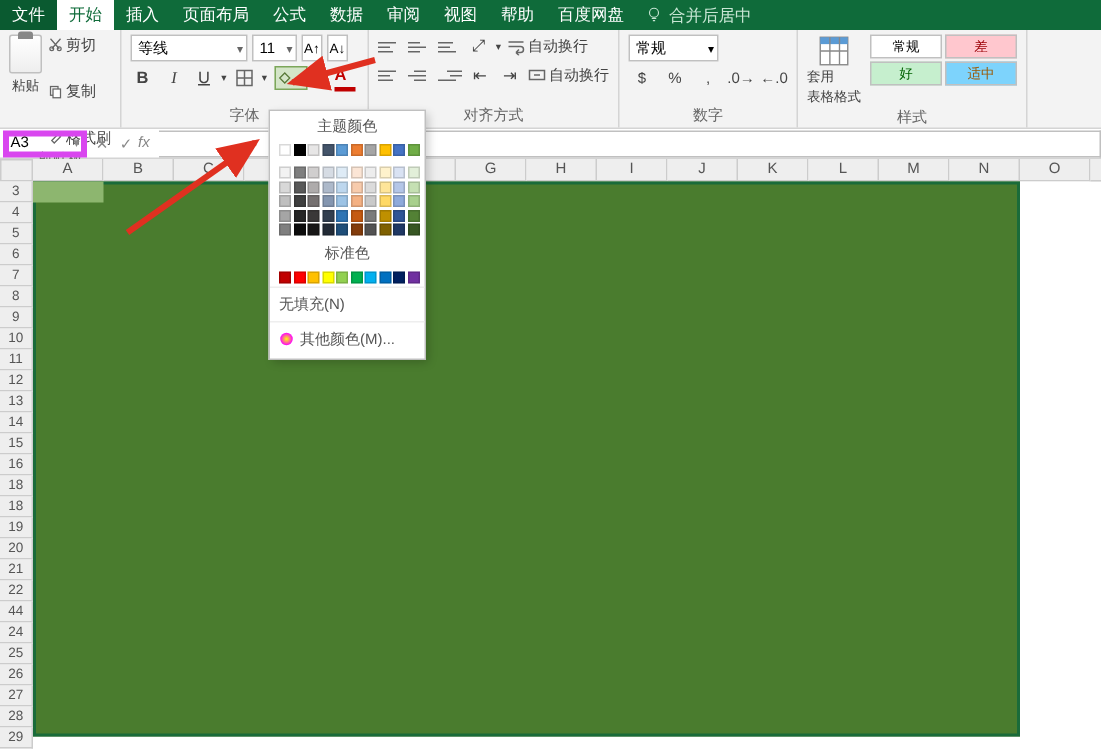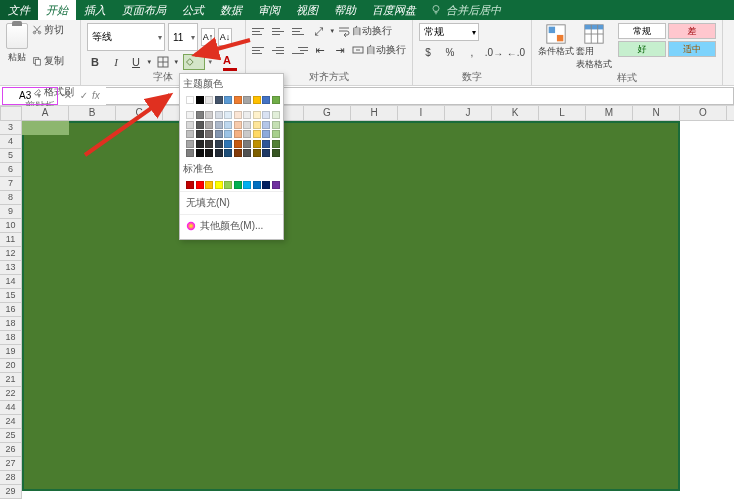--- a/index.html
+++ b/index.html
@@ -1,18 +1,18 @@
 <!DOCTYPE html>
 <html><head>
 <meta charset="utf-8">
 <style>
 * { margin: 0; padding: 0; box-sizing: border-box; font-family: "Microsoft YaHei", sans-serif; }
 body { width: 734px; height: 500px; background: #fff; overflow: hidden; font-size: 11px; position: relative; }
 
-.menubar { background: #0f6b3a; height: 20px; display: flex; align-items: center; color: #fff; font-style: italic; }
+.menubar { background: #0f6b3a; height: 20px; display: flex; align-items: center; color: #fff; }
 .menubar .tab { padding: 0 8px; height: 20px; line-height: 20px; cursor: pointer; font-size: 11px; }
 .menubar .tab.file { background: #0a5a30; }
 .menubar .tab.active { background: #fff; color: #0f6b3a; }
 .menubar .search { display: flex; align-items: center; gap: 4px; margin-left: 6px; color: #c8e6d4; }
 .menubar .search svg { width: 12px; height: 12px; }
 
 .ribbon { background: #f3f3f3; height: 66px; border-bottom: 1px solid #d4d4d4; display: flex; }
 .rgroup { border-right: 1px solid #d4d4d4; padding: 3px 6px 1px; display: flex; flex-direction: column; justify-content: space-between; }
 .rgroup .label { font-size: 10px; color: #666; text-align: center; }
 .rgroup .body { display: flex; gap: 4px; flex: 1; }
@@ -20,21 +20,21 @@
 .clipboard .body { align-items: flex-start; }
 .paste-btn { display: flex; flex-direction: column; align-items: center; gap: 2px; }
 .paste-btn .icon { width: 22px; height: 26px; background: linear-gradient(#fff,#eee); border: 1px solid #c0c0c0; border-radius: 2px; position: relative; }
 .paste-btn .icon:before { content: ""; position: absolute; top: -3px; left: 5px; width: 10px; height: 5px; background: #888; border-radius: 2px 2px 0 0; }
 .clip-list { display: flex; flex-direction: column; gap: 17px; font-size: 10px; color: #444; }
 .clip-list div { display: flex; align-items: center; gap: 2px; }
 .clip-list svg { width: 10px; height: 10px; }
 
 .font .body { flex-direction: column; gap: 3px; }
 .font-row1 { display: flex; gap: 3px; align-items: center; }
-.font-sel { background: #fff; border: 1px solid #c0c0c0; height: 28px; padding: 0 14px 0 4px; font-size: 10px; display: flex; align-items: center; position: relative; }
+.font-sel { background: #fff; border: 1px solid #c0c0c0; height: 18px; padding: 0 14px 0 4px; font-size: 10px; display: flex; align-items: center; position: relative; }
 .font-sel.name { width: 78px; }
 .font-sel.size { width: 30px; }
 .font-sel:after { content: "▾"; position: absolute; right: 2px; font-size: 8px; color: #666; }
 .sizestep { width: 14px; height: 18px; border: 1px solid #c0c0c0; background: #fff; font-size: 9px; text-align: center; line-height: 16px; }
 .font-row2 { display: flex; gap: 5px; align-items: center; }
 .fbtn { width: 16px; height: 16px; display: flex; align-items: center; justify-content: center; font-size: 11px; color: #444; }
 .fbtn.b { font-weight: bold; }
 .fbtn.i { font-style: italic; font-family: serif; }
 .fbtn.u { text-decoration: underline; }
 .fbtn.drop { padding-right: 8px; position: relative; width: 22px; }
@@ -57,40 +57,40 @@
 .num-sel:after { content: "▾"; position: absolute; right: 2px; font-size: 8px; }
 .num-row2 { display: flex; gap: 4px; }
 .nbtn { width: 18px; height: 16px; border: 1px solid transparent; display: flex; align-items: center; justify-content: center; font-size: 10px; color: #444; }
 .style-stack { display: flex; gap: 2px; }
 .style-btn { display: flex; flex-direction: column; align-items: center; font-size: 9px; color: #444; }
 .style-btn .ic { width: 24px; height: 22px; }
 .style-gallery { display: grid; grid-template-columns: repeat(2, 48px); gap: 2px; }
 .sg-cell { height: 16px; border: 1px solid #c0c0c0; font-size: 9px; display: flex; align-items: center; justify-content: center; }
 
 .namebox-row { height: 20px; background: #fff; border-bottom: 1px solid #d4d4d4; display: flex; align-items: center; }
-.namebox { width: 56px; height: 18px; border: 1px solid #d946ef; margin: 0 2px; padding: 0 16px; font-size: 10px; display: flex; align-items: center; position: relative; }
+.namebox { width: 56px; height: 18px; border: 4px solid #d946ef; margin: 0 2px; padding: 0 1px; font-size: 10px; display: flex; align-items: center; position: relative; }
 .namebox:after { content: "▾"; margin-left: auto; font-size: 8px; color: #888; }
 .fx-btn { width: 16px; text-align: center; color: #888; font-size: 10px; }
 .fx { width: 14px; font-style: italic; color: #888; font-size: 10px; }
 .formula-bar { flex: 1; height: 18px; border: 1px solid #c0c0c0; border-left: none; }
 
 .sheet { position: relative; display: flex; height: 394px; }
 .corner { width: 22px; height: 15px; background: #eee; border: 1px solid #ccc; }
 .colheads { display: flex; position: absolute; left: 22px; top: 0; }
 .colheads div { width: 47px; height: 15px; background: #eee; border-right: 1px solid #ccc; border-bottom: 1px solid #ccc; text-align: center; font-size: 10px; color: #555; line-height: 14px; }
 .rowheads { position: absolute; left: 0; top: 15px; }
 .rowheads div { width: 22px; height: 14px; background: #eee; border-bottom: 1px solid #ccc; border-right: 1px solid #ccc; text-align: center; font-size: 9px; color: #555; line-height: 13px; }
 .cells { position: absolute; left: 22px; top: 15px; width: 705px; height: 379px; background: #fff; }
 .green-range { position: absolute; left: 0; top: 0; width: 658px; height: 370px; background: #4a7c2e; border: 2px solid #1a6b3a; }
 .active-cell { position: absolute; left: 0; top: 0; width: 47px; height: 14px; background: #8db66f; }
 
 .arrow-overlay { position: absolute; pointer-events: none; z-index: 50; }
 
 .color-popup { position: absolute; left: 179px; top: 73px; width: 105px; background: #fff; border: 1px solid #c0c0c0; box-shadow: 2px 2px 6px rgba(0,0,0,0.2); z-index: 40; padding-bottom: 2px; }
-.color-popup .hdr { font-size: 10px; color: #555; padding: 3px 3px; }
+.color-popup .hdr { font-size: 10px; color: #555; padding: 3px 3px; text-align: center; }
 .swatch-grid { display: grid; grid-template-columns: repeat(10, 8px); gap: 1.5px; padding: 2px 6px; }
 .swatch-grid div { width: 8px; height: 8px; border: 1px solid rgba(0,0,0,0.15); }
 .popup-item { font-size: 10px; color: #555; padding: 4px 6px; display: flex; align-items: center; gap: 4px; border-top: 1px solid #eee; }
 .popup-item svg { width: 10px; height: 10px; }
 </style>
 </head>
 <body>
 
 <div class="menubar">
   <div class="tab file">文件</div>
@@ -242,28 +242,20 @@
         <div class="nbtn">.0→</div>
         <div class="nbtn">←.0</div>
       </div>
     </div>
     <div class="label">数字</div>
   </div>
 
   <div class="rgroup">
     <div class="body" style="flex-direction:row;gap:6px;align-items:flex-start">
       <div class="style-stack">
-        <div class="style-btn">
-          <svg class="ic" viewBox="0 0 24 24">
-              <rect x="2" y="2" width="20" height="20" fill="#fff" stroke="#888"></rect>
-              <rect x="4" y="4" width="7" height="7" fill="#5b9bd5"></rect>
-              <rect x="13" y="13" width="7" height="7" fill="#ed7d31"></rect>
-            </svg>
-          <span>条件格式</span>
-        </div>
         <div class="style-btn">
           <svg class="ic" viewBox="0 0 24 24">
               <rect x="2" y="2" width="20" height="20" fill="#fff" stroke="#888"></rect>
               <rect x="2" y="2" width="20" height="5" fill="#5b9bd5"></rect>
               <path stroke="#888" d="M2 12h20M9 2v20M16 2v20"></path>
             </svg>
           <span style="white-space:pre-line">套用
 表格格式</span>
         </div>
       </div>

